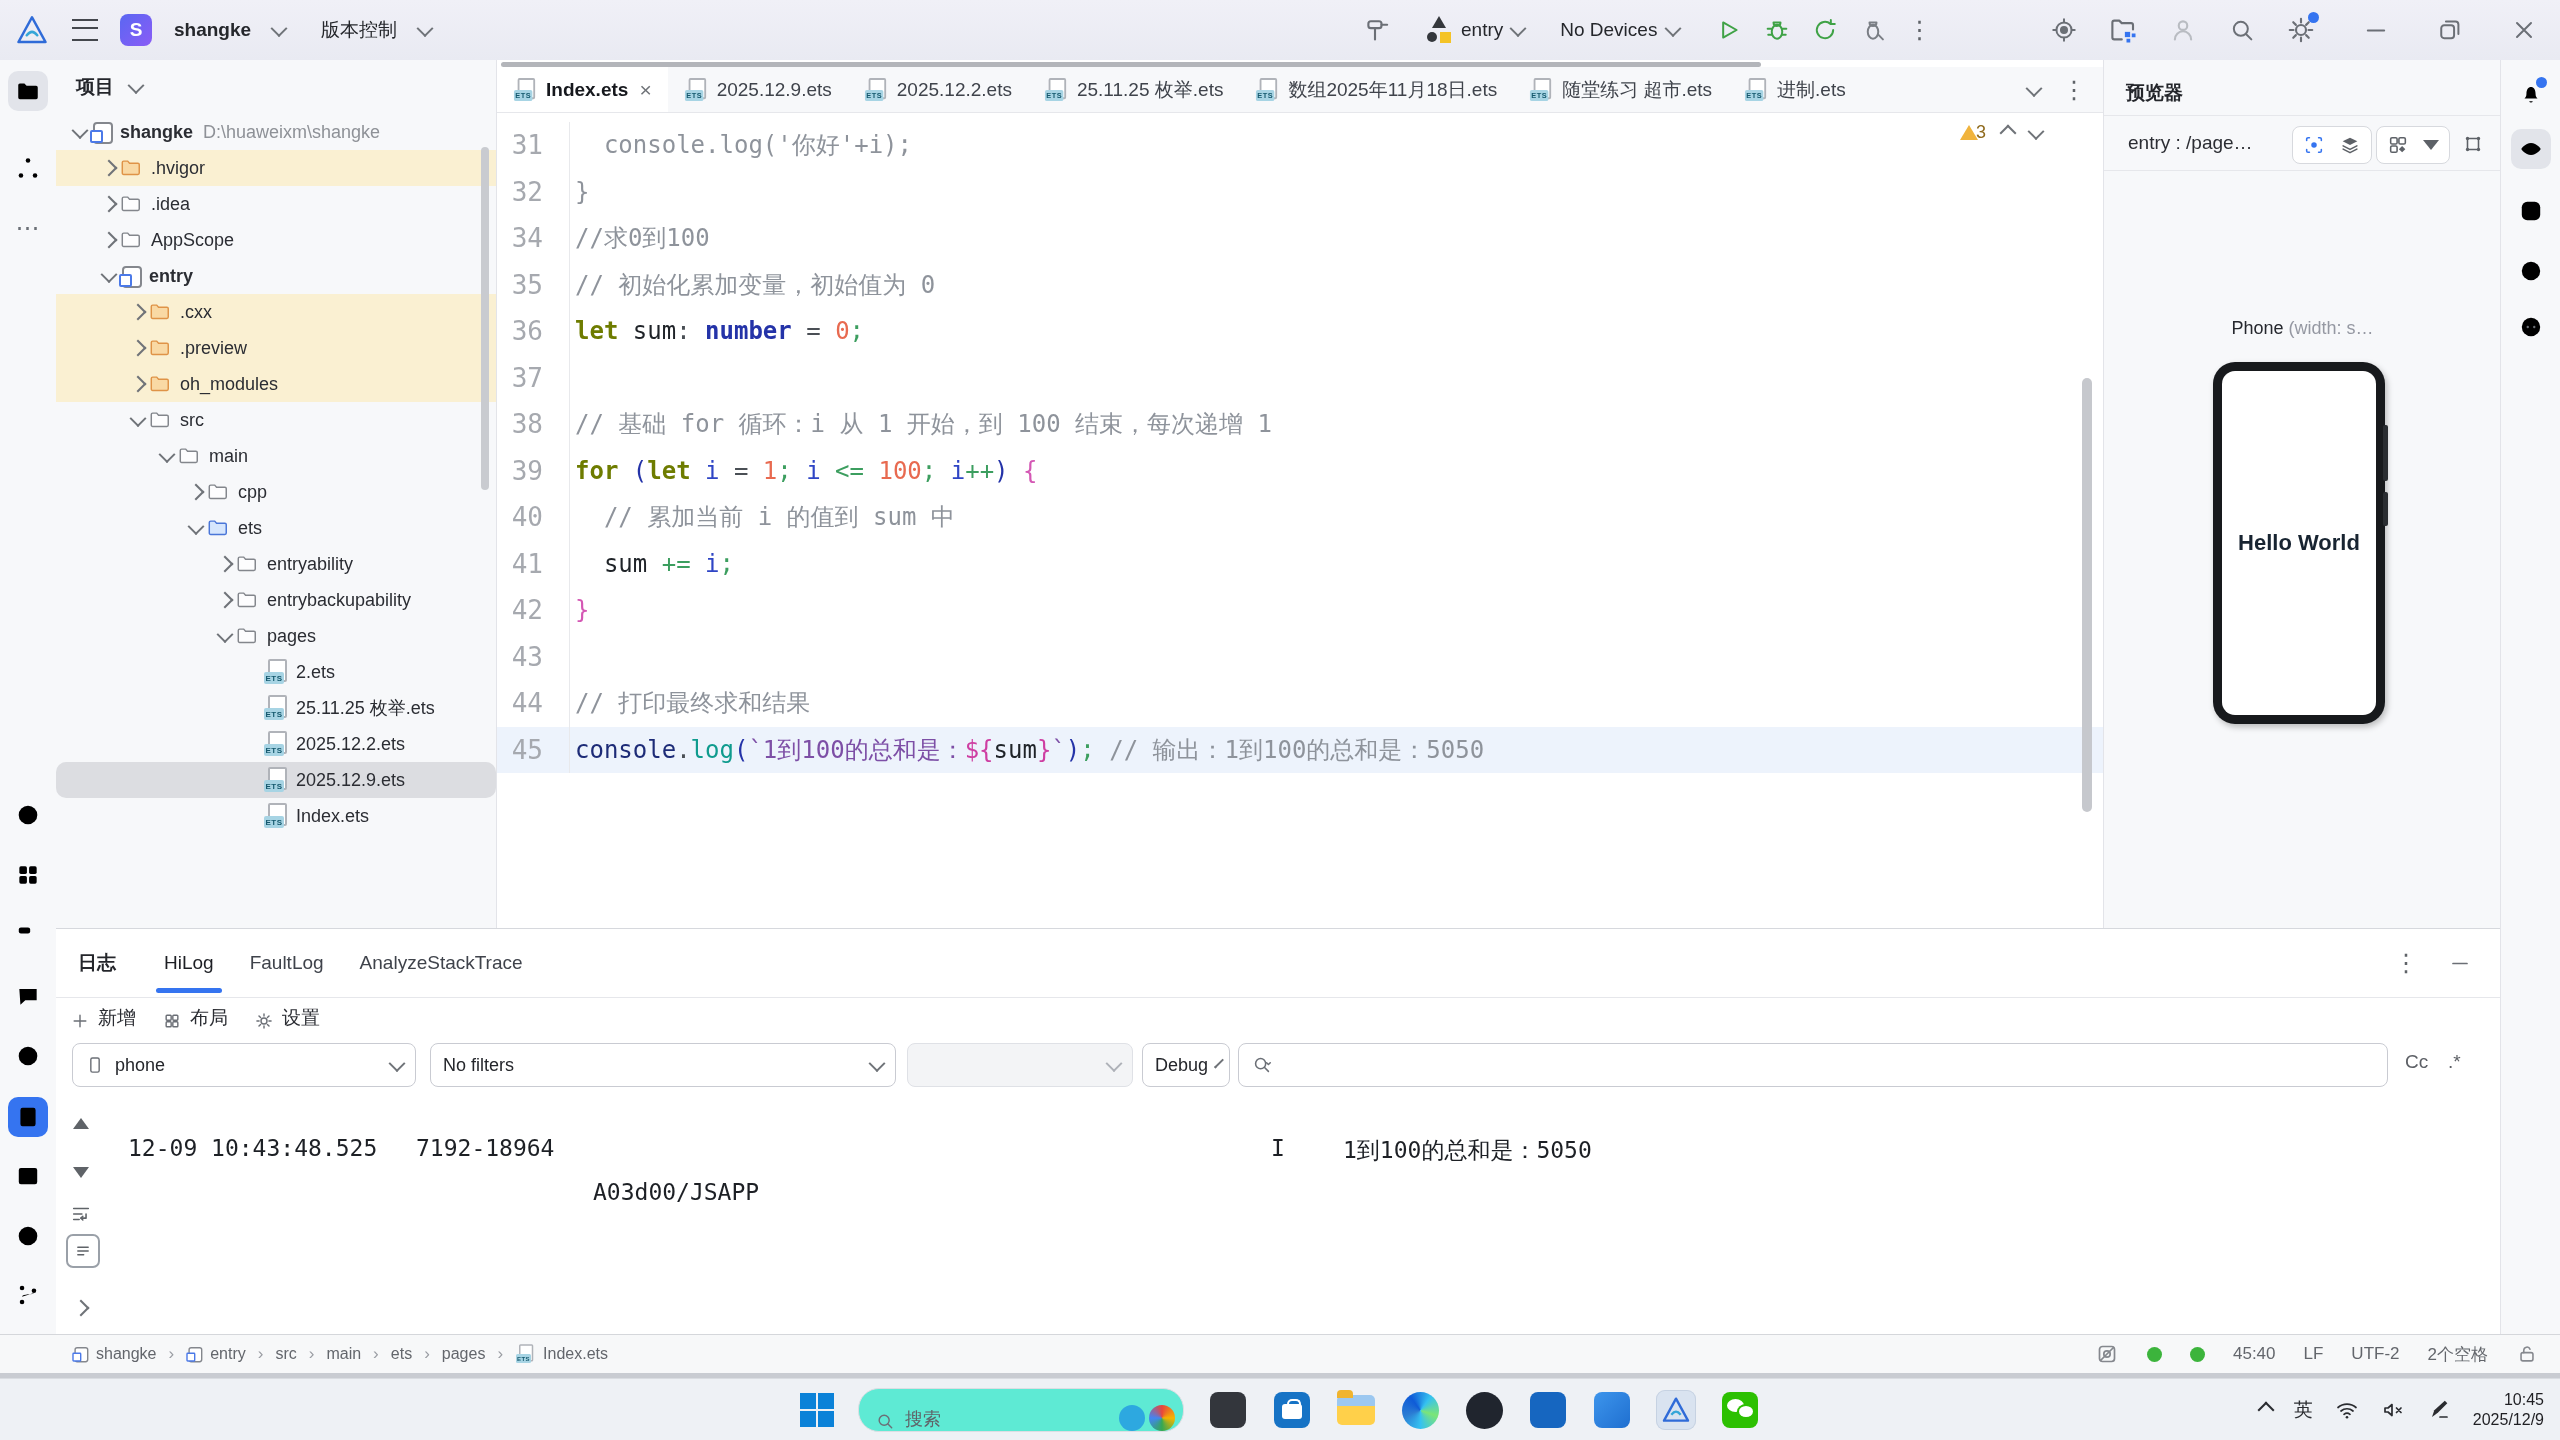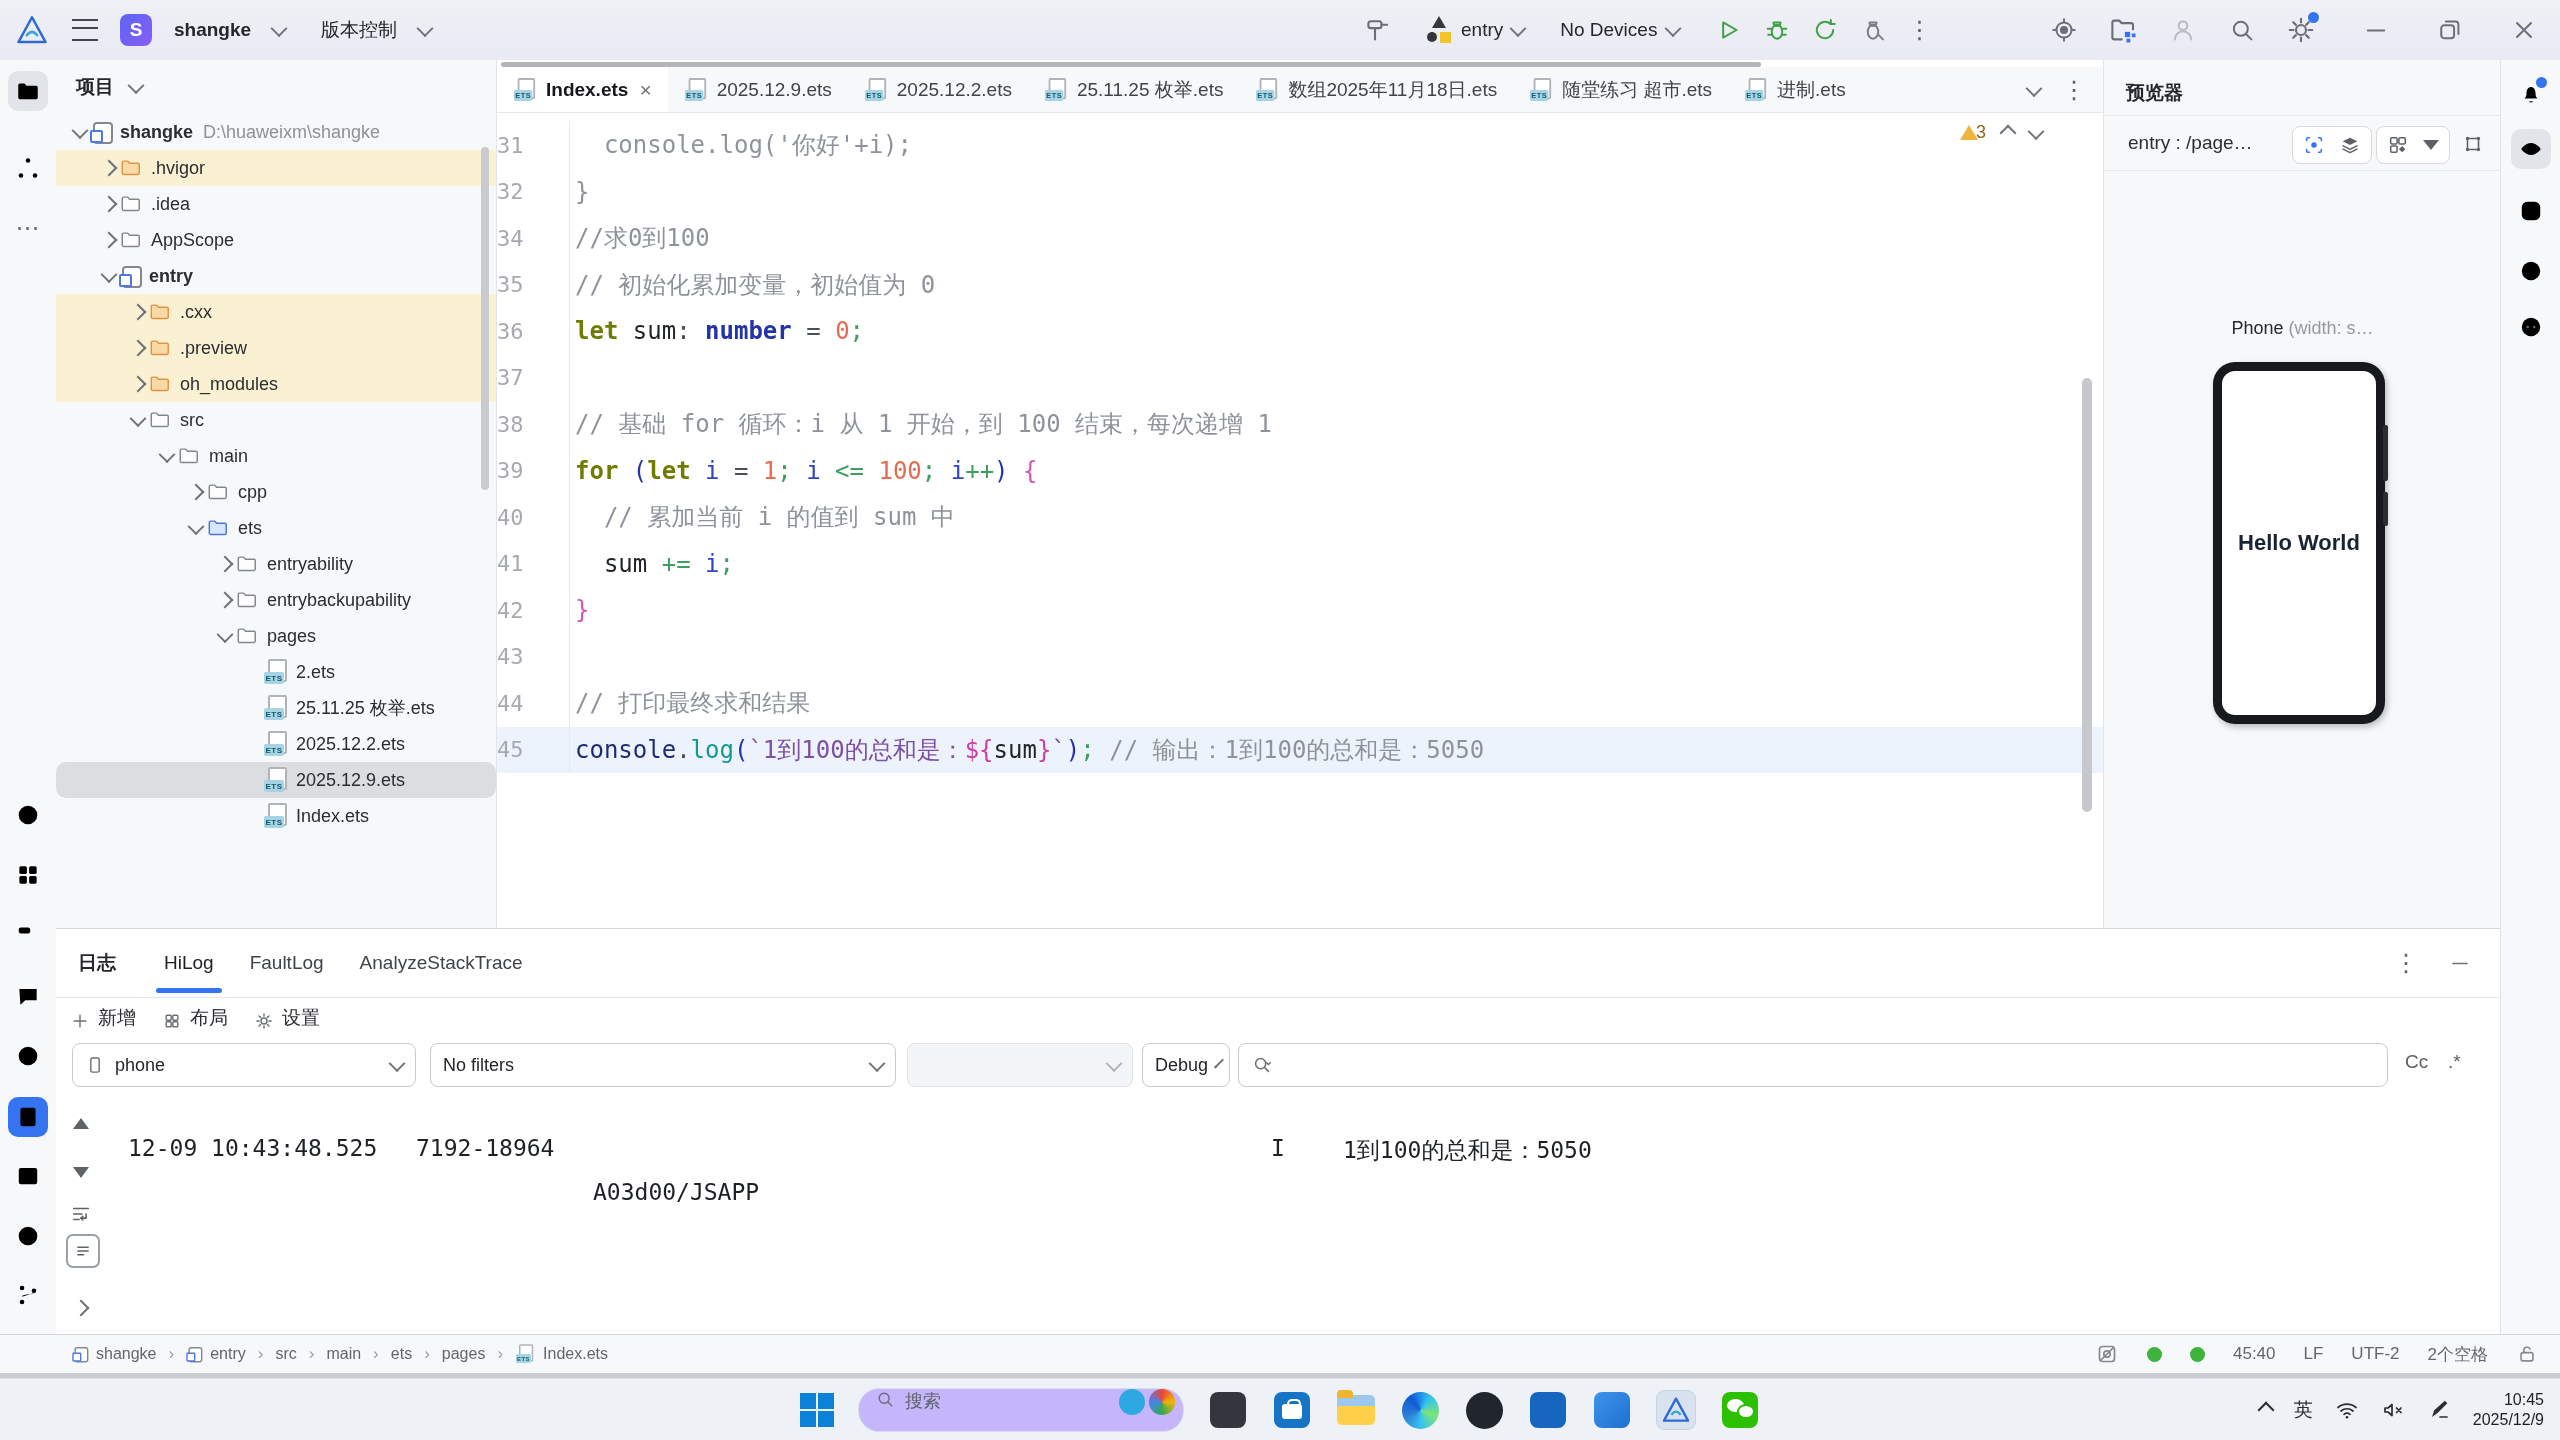--- a/index.html
+++ b/index.html
@@ -70,21 +70,21 @@
   #tabscroll{position:absolute;left:4px;top:2px;width:1260px;height:5px;background:#b3b5ba;border-radius:3px;}
   #tabbar{position:absolute;left:0;top:7px;width:1607px;height:45px;display:flex;align-items:center;background:#f7f8fa;border-bottom:1px solid #e6e7eb;}
   .tab{height:45px;display:flex;align-items:center;gap:9px;padding:0 16px;font-size:19px;color:#3f434b;flex:none;}
   .tab.active{background:#fff;color:#16181d;font-weight:bold;}
   .tab .ets-ic{transform:scale(.92);}
   .tclose{font-size:21px;color:#6f7378;font-weight:normal;margin-left:2px;}
   #tabend{margin-left:auto;display:flex;align-items:center;gap:22px;padding-right:18px;}
   #codearea{position:absolute;left:0;top:52px;width:1607px;height:816px;font-family:"DejaVu Sans Mono",monospace;}
   .crow{position:relative;height:46.5px;display:flex;align-items:center;white-space:pre;}
   .crow.cur{background:#edf3fc;}
-  .ln{width:46px;font-size:22px;color:#a6a9af;flex:none;}
+  .ln{width:46px;text-align:right;font-size:26px;color:#a6a9af;flex:none;}
   .cbody{margin-left:26px;font-size:24px;color:#1f232a;border-left:1px solid #e8e9ec;padding-left:5px;height:100%;display:flex;align-items:center;}
   .tk-c{color:#8e939b;}
   .tk-k{color:#6e7c00;font-weight:bold;}
   .tk-d{color:#1f2328;}
   .tk-i{color:#2f45c5;}
   .tk-t{color:#2433a8;font-weight:bold;}
   .tk-n{color:#e86a50;}
   .tk-g{color:#3c9e5f;}
   .tk-p{color:#4a4f55;}
   .tk-par{color:#2433a8;}
@@ -150,21 +150,21 @@
   .csep{color:#9a9da3;font-size:17px;}
   #sbright{margin-left:auto;display:flex;align-items:center;gap:28px;padding-right:22px;font-size:17px;}
   .gdot{width:15px;height:15px;border-radius:50%;background:#3cb43c;}
   #sbright .ic{width:22px;height:22px;}
 
   
   #taskbar{position:absolute;left:0;top:1378px;width:2560px;height:62px;background:#eef1f5;border-top:1px solid #dadde2;}
   #tbcenter{position:absolute;left:800px;top:0;height:62px;display:flex;align-items:center;gap:24px;}
   .winlogo{width:34px;height:34px;display:grid;grid-template-columns:16px 16px;grid-template-rows:16px 16px;gap:2px;}
   .winlogo i{background:#0b82d8;}
-  #tbsearch{width:300px;height:42px;border-radius:21px;background:#c4b5fd;border:1px solid #dcdee3;display:flex;align-items:flex-start;gap:10px;padding:0 8px 0 16px;font-size:18px;color:#5f6368;}
+  #tbsearch{width:300px;height:42px;border-radius:21px;background:#5eead4;border:1px solid #dcdee3;display:flex;align-items:flex-end;gap:10px;padding:0 8px 0 16px;font-size:18px;color:#5f6368;}
   #tbsearch .ic{width:20px;height:20px;}
   #tbsearch .mini{margin-left:auto;display:flex;gap:4px;}
   .minic{width:26px;height:26px;border-radius:50%;}
   .app{width:40px;height:40px;border-radius:9px;display:flex;align-items:center;justify-content:center;position:relative;}
   .app.active{background:#d9e3f0;box-shadow:inset 0 0 0 1px #c6d2e2;}
   #tbtray{position:absolute;right:0;top:0;height:62px;display:flex;align-items:center;gap:22px;padding-right:16px;color:#2a2c30;}
   #tbtray .ic{width:24px;height:24px;color:#2a2c30;}
   #clockstack{text-align:right;font-size:16px;color:#1f1f23;line-height:1.25;}
   #ime{font-size:19px;}
 </style>

